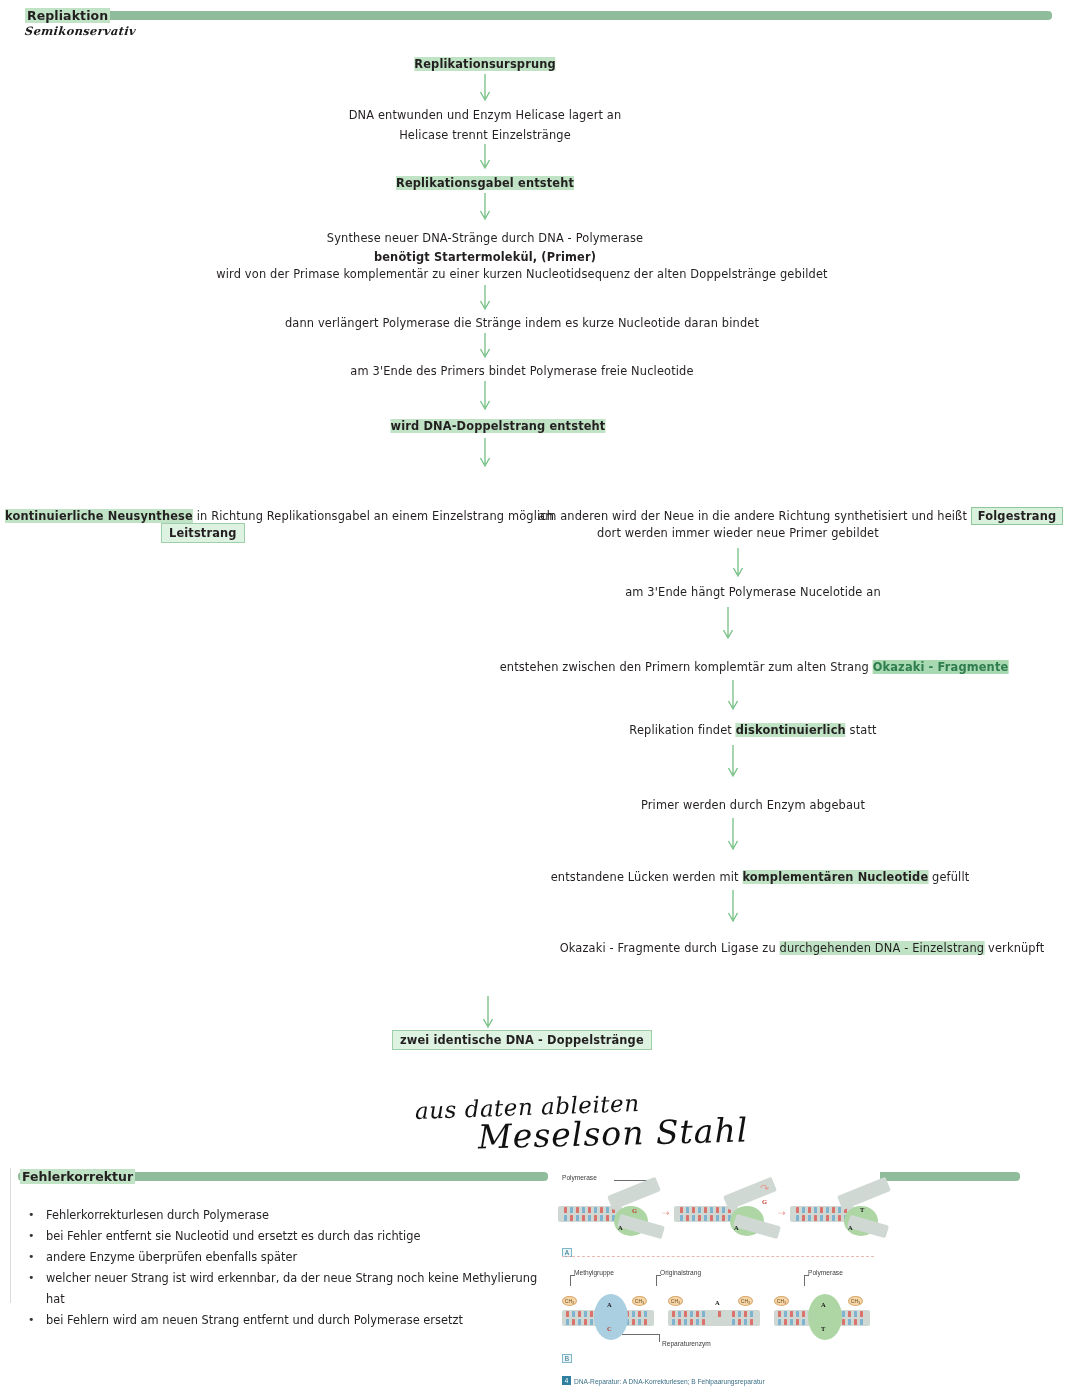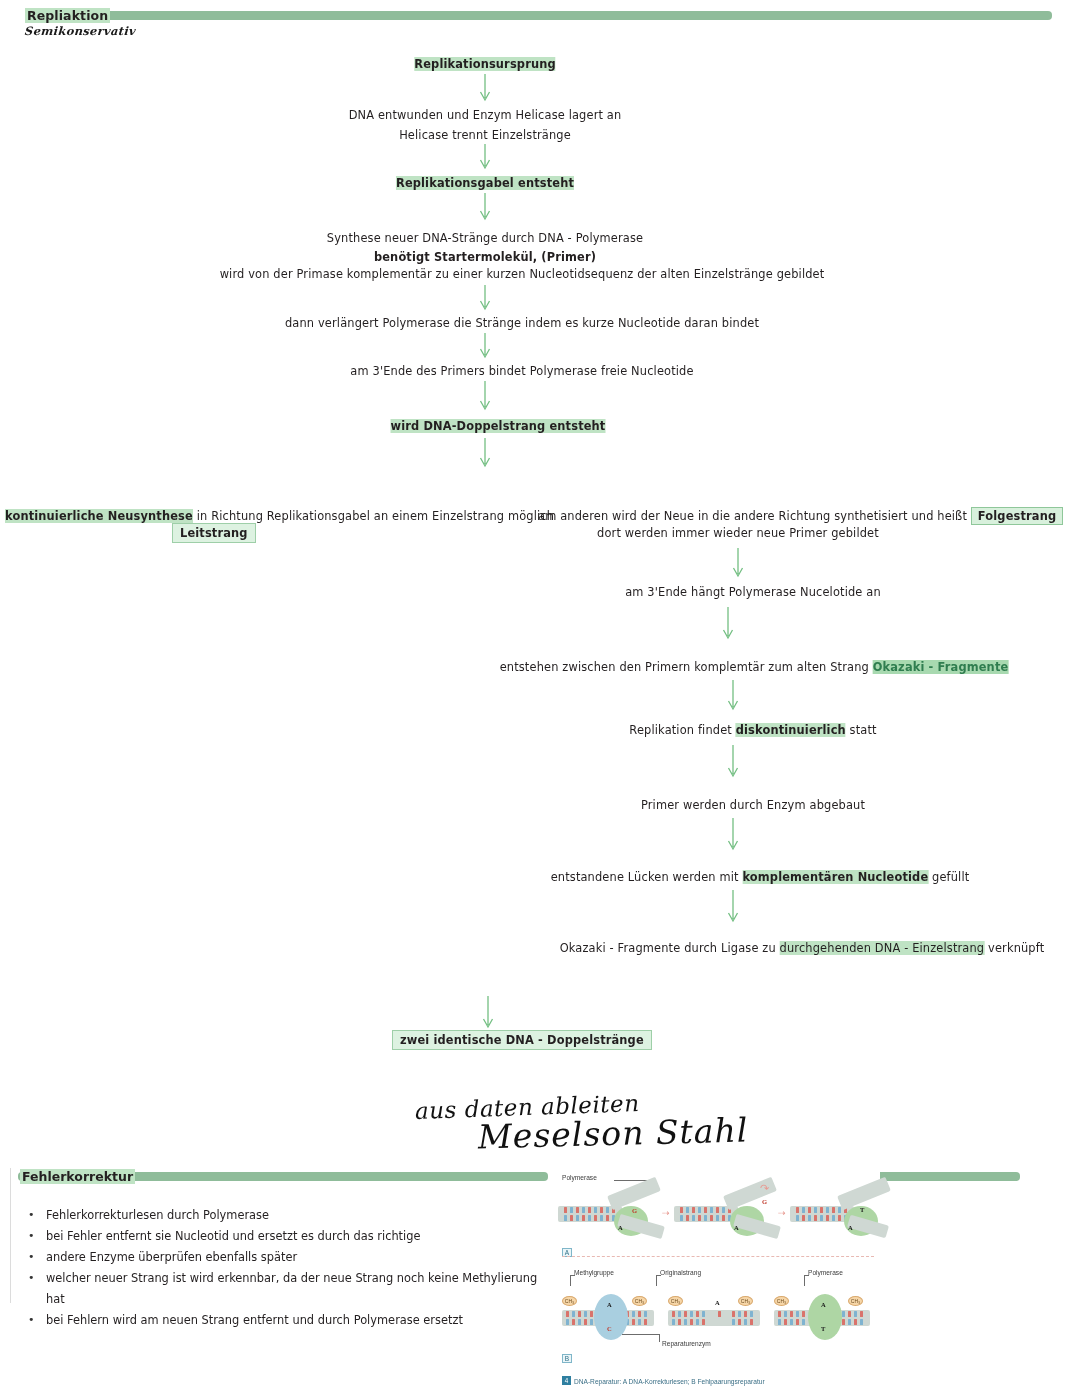--- a/index.html
+++ b/index.html
@@ -237,21 +237,21 @@
     </svg>
 </div>
 
 <div class="flow-line centered" style="left:485px; top:229px;">
   <span>Synthese neuer DNA-Stränge durch DNA - Polymerase</span>
 </div>
 <div class="flow-line centered" style="left:485px; top:248px;font-weight:bold;">
   <span>benötigt Startermolekül, (Primer)</span>
 </div>
 <div class="flow-line centered" style="left:522px; top:265px;">
-  <span>wird von der Primase komplementär zu einer kurzen Nucleotidsequenz der alten Einzelstränge gebildet</span>
+  <span>wird von der Primase komplementär zu einer kurzen Nucleotidsequenz der alten Doppelstränge gebildet</span>
 </div>
 <div class="arrow" style="left:485px; top:285px;">
   <svg width="14" height="28" viewBox="0 0 14 28">
       <path d="M7 0 L7 22 M2.5 16 L7 24 L11.5 16" stroke="#74bf83" stroke-width="1.3" fill="none"></path>
     </svg>
 </div>
 
 <div class="flow-line centered" style="left:522px; top:314px;">
   <span>dann verlängert Polymerase die Stränge indem es kurze Nucleotide daran bindet</span>
 </div>
@@ -275,21 +275,21 @@
 </div>
 <div class="arrow" style="left:485px; top:438px;">
   <svg width="14" height="32" viewBox="0 0 14 32">
       <path d="M7 0 L7 26 M2.5 20 L7 28 L11.5 20" stroke="#74bf83" stroke-width="1.3" fill="none"></path>
     </svg>
 </div>
 
 <div class="flow-line" style="left:5px; top:507px;">
   <span class="hl bold">kontinuierliche Neusynthese</span><span> in Richtung Replikationsgabel an einem Einzelstrang möglich</span>
 </div>
-<div class="flow-line" style="left:165px; top:524px;padding-left:7px;">
+<div class="flow-line" style="left:154px; top:524px;padding-left:7px;">
   <span class="boxed-plain bold">Leitstrang</span>
 </div>
 
 <div class="flow-line" style="left:538px; top:507px;">
   <span>am anderen wird der Neue in die andere Richtung synthetisiert und heißt </span><span class="boxed">Folgestrang</span>
 </div>
 <div class="flow-line centered" style="left:738px; top:524px;">
   <span>dort werden immer wieder neue Primer gebildet</span>
 </div>
 <div class="arrow" style="left:738px; top:548px;">

